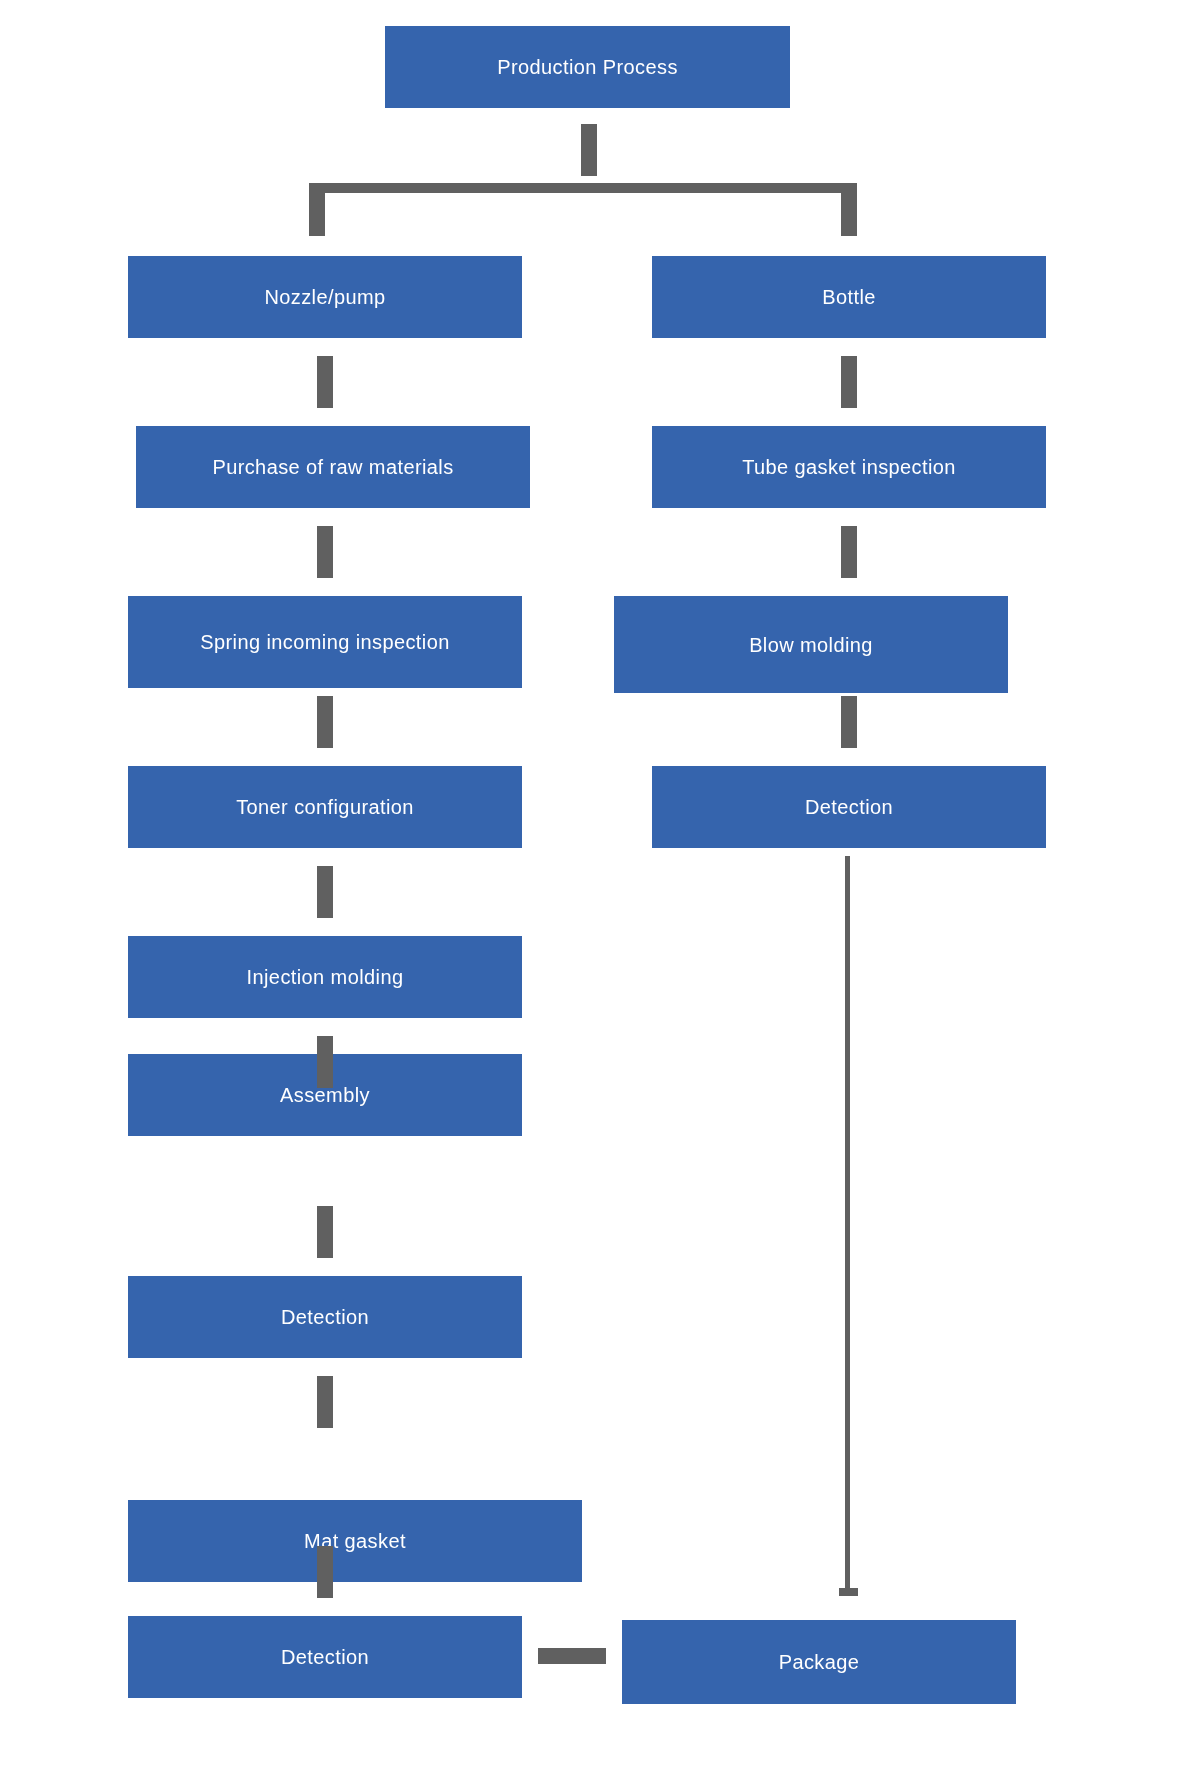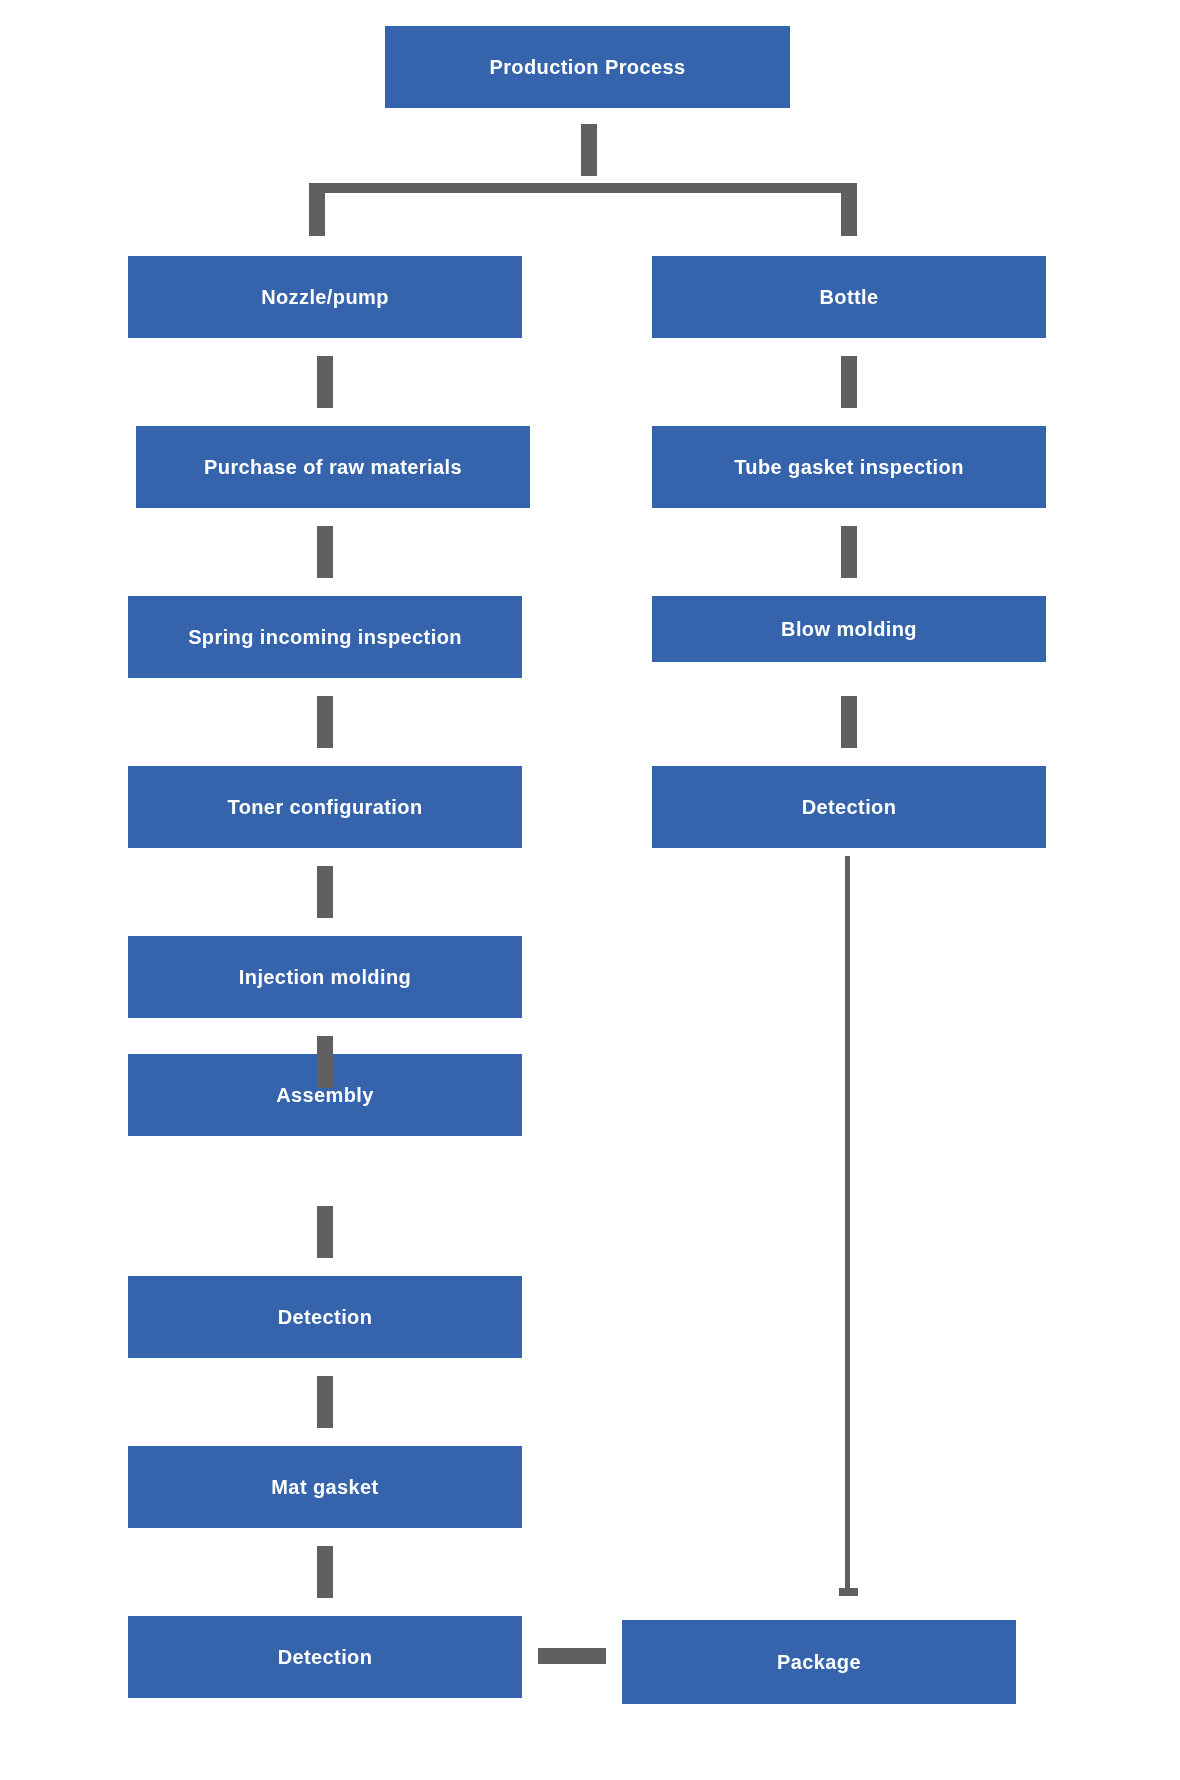--- a/index.html
+++ b/index.html
@@ -17,21 +17,21 @@
     overflow:hidden;
     font-family:"Liberation Sans", sans-serif;
   }
   .node{
     position:absolute;
     background:var(--box);
     color:var(--label);
     display:flex;
     align-items:center;
     justify-content:center;
-    font-weight:700;
+    font-weight:400;
     font-size:20px;
     letter-spacing:0.4px;
     line-height:1.2;
   }
   .conn{
     position:absolute;
     background:var(--conn);
   }
 </style>
 </head>
@@ -47,36 +47,36 @@
   <div class="conn" style="left:309px;top:183px;width:548px;height:10px"></div>
   <div class="conn" style="left:309px;top:183px;width:16px;height:53px"></div>
   <div class="conn" style="left:841px;top:183px;width:16px;height:53px"></div>
 
   <div class="node" style="left:128px;top:256px;width:394px;height:82px">
     <span>Nozzle/pump</span>
   </div>
   <div class="node" style="left:136px;top:426px;width:394px;height:82px">
     <span>Purchase of raw materials</span>
   </div>
-  <div class="node" style="left:128px;top:596px;width:394px;height:82px">
+  <div class="node" style="left:128px;top:596px;width:394px;height:92px">
     <span>Spring incoming inspection</span>
   </div>
   <div class="node" style="left:128px;top:766px;width:394px;height:82px">
     <span>Toner configuration</span>
   </div>
   <div class="node" style="left:128px;top:936px;width:394px;height:82px">
     <span>Injection molding</span>
   </div>
   <div class="node" style="left:128px;top:1054px;width:394px;height:82px">
     <span>Assembly</span>
   </div>
   <div class="node" style="left:128px;top:1276px;width:394px;height:82px">
     <span>Detection</span>
   </div>
-  <div class="node" style="left:128px;top:1446px;width:394px;height:82px">
+  <div class="node" style="left:128px;top:1500px;width:454px;height:82px">
     <span>Mat gasket</span>
   </div>
   <div class="node" style="left:128px;top:1616px;width:394px;height:82px">
     <span>Detection</span>
   </div>
 
   <div class="conn" style="left:317px;top:356px;width:16px;height:52px"></div>
   <div class="conn" style="left:317px;top:526px;width:16px;height:52px"></div>
   <div class="conn" style="left:317px;top:696px;width:16px;height:52px"></div>
   <div class="conn" style="left:317px;top:866px;width:16px;height:52px"></div>
@@ -84,21 +84,21 @@
   <div class="conn" style="left:317px;top:1206px;width:16px;height:52px"></div>
   <div class="conn" style="left:317px;top:1376px;width:16px;height:52px"></div>
   <div class="conn" style="left:317px;top:1546px;width:16px;height:52px"></div>
 
   <div class="node" style="left:652px;top:256px;width:394px;height:82px">
     <span>Bottle</span>
   </div>
   <div class="node" style="left:652px;top:426px;width:394px;height:82px">
     <span>Tube gasket inspection</span>
   </div>
-  <div class="node" style="left:652px;top:596px;width:394px;height:66px">
+  <div class="node" style="left:614px;top:596px;width:394px;height:97px">
     <span>Blow molding</span>
   </div>
   <div class="node" style="left:652px;top:766px;width:394px;height:82px">
     <span>Detection</span>
   </div>
 
   <div class="conn" style="left:841px;top:356px;width:16px;height:52px"></div>
   <div class="conn" style="left:841px;top:526px;width:16px;height:52px"></div>
   <div class="conn" style="left:841px;top:696px;width:16px;height:52px"></div>
 

